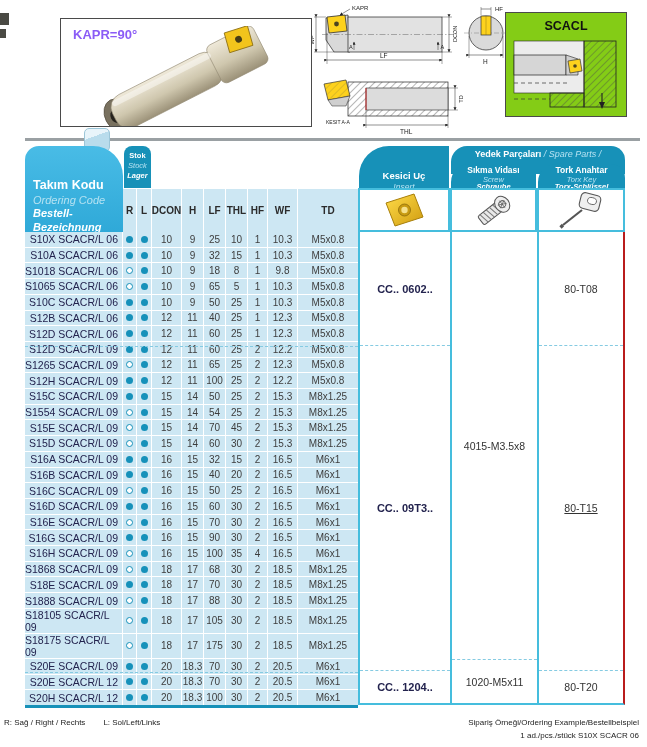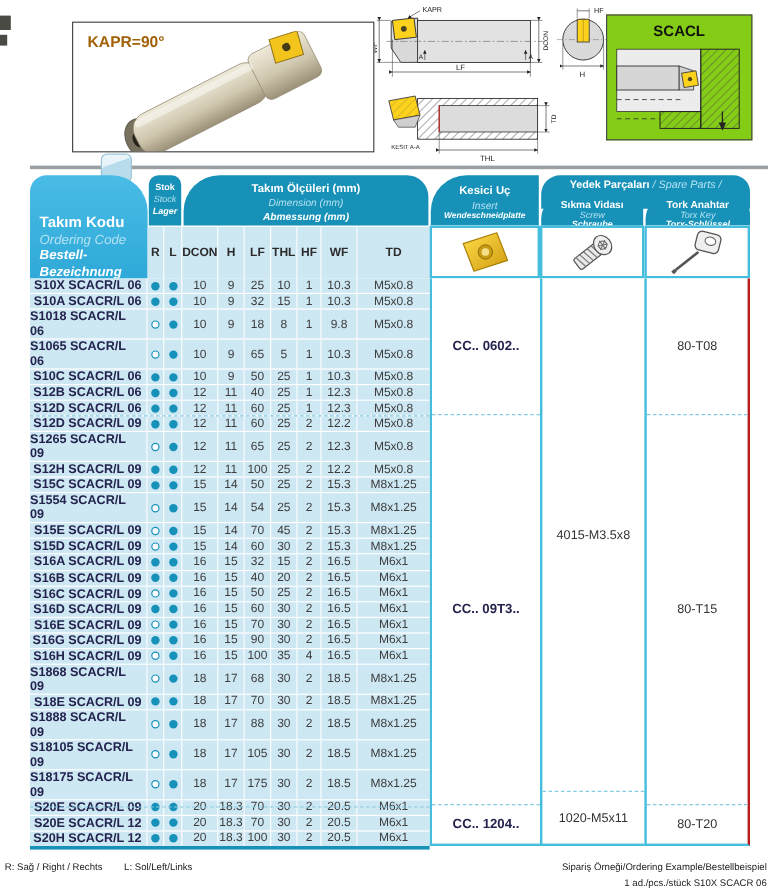--- a/index.html
+++ b/index.html
@@ -2,21 +2,21 @@
 <html><head>
 <meta charset="utf-8">
 <style>
   html,body{margin:0;padding:0;background:#fff;}
   .stage{position:relative;width:647px;height:747px;background:#fff;overflow:hidden;
          font-family:"Liberation Sans", sans-serif;}
   
   .print-mark{position:absolute;background:#4a4a44;}
   .photo-box{position:absolute;left:60px;top:18px;width:250px;height:107px;
              border:1px solid #4a4a4a;background:#fff;}
-  .kapr-label{position:absolute;left:12px;top:8px;font-size:13px;font-weight:bold;color:#a16207;}
+  .kapr-label{position:absolute;left:12px;top:8px;font-size:13px;font-weight:bold;color:#8b5cf6;}
   .tool-photo{position:absolute;right:2px;bottom:0;}
   .drawing-svg{position:absolute;left:312px;top:2px;}
   .scacl-box{position:absolute;left:505px;top:12px;width:120px;height:103px;
              border:1px solid #4a4a4a;background:#84cc16;}
   .scacl-title{position:absolute;left:0;top:6px;width:100%;text-align:center;
                font-size:12.5px;font-weight:bold;color:#111;}
   .scacl-svg{position:absolute;left:4px;top:24px;}
   .top-rule{position:absolute;left:25px;top:138px;width:615px;height:3px;background:#9aa0a3;}
   .cube-icon{position:absolute;left:84px;top:128px;width:24px;height:22px;border-radius:5px;
              background:linear-gradient(160deg,#e8f4fa 0 35%,#b9dcec 35% 100%);
@@ -26,21 +26,21 @@
   .hdr-box{position:absolute;background:#1791b8;color:#fff;text-align:center;overflow:hidden;}
   .code-box{left:0;top:0;width:98px;height:86px;background:linear-gradient(#49bce6,#2fa9d8);
             border-radius:14px 30px 0 0;text-align:left;padding:32px 0 0 8px;box-sizing:border-box;}
   .code-box .th-tr{font-size:12.5px;}
   .code-box .th-en,.code-box .th-de{font-size:11px;}
   .stok-box{left:99px;top:0;width:27px;height:42px;border-radius:8px 8px 0 0;padding-top:5px;box-sizing:border-box;text-align:center;}
   .stok-box div{font-size:7.5px;line-height:1.3;}
   .dims-box{left:128px;top:0;width:204px;height:42px;border-radius:30px 18px 0 0;padding-top:6px;box-sizing:border-box;}
   .dims-box .th-tr{font-size:9.5px;}
   .dims-box .th-en,.dims-box .th-de{font-size:8.5px;}
-  .kesici-box{left:334px;top:0;width:90px;height:42px;border-radius:30px 0 0 0;padding-top:8px;box-sizing:border-box;}
+  .kesici-box{left:334px;top:0;width:90px;height:42px;border-radius:30px 0 0 0;padding-top:24px;box-sizing:border-box;}
   .kesici-box .th-tr{font-size:9.5px;}
   .kesici-box .th-en{font-size:8.5px;}
   .kesici-box .th-de{font-size:7px;}
   .spare-strip{left:426px;top:0;width:174px;height:28px;border-radius:16px 14px 0 0;
                font-size:9px;line-height:16px;}
   .spare-strip .th-tr{font-weight:bold;}
   .screw-box{left:426px;top:18px;width:85px;height:37px;border-radius:18px 0 0 0;padding-top:1px;box-sizing:border-box;}
   .torx-box{left:513px;top:18px;width:87px;height:24px;border-radius:18px 14px 0 0;padding-top:1px;box-sizing:border-box;}
   .screw-box .th-tr,.torx-box .th-tr{font-size:8.5px;}
   .screw-box .th-en,.torx-box .th-en,.screw-box .th-de,.torx-box .th-de{font-size:7.5px;line-height:1;}
@@ -57,21 +57,21 @@
   .img-screw{left:425px;width:87px;}
   .img-torx{left:512px;width:88px;}
   
   .body{position:absolute;left:0;top:86px;width:600px;height:473px;display:flex;}
   .rows-col{width:333px;height:100%;display:flex;flex-direction:column;position:relative;
             border-bottom:3px solid #1791b8;box-sizing:content-box;}
   .row{flex:1;display:flex;border-bottom:1px solid #fff;box-sizing:border-box;}
   .row:last-child{border-bottom:none;}
   .cell{background:#cde7f3;border-right:1px solid #fff;display:flex;align-items:center;
         justify-content:center;box-sizing:border-box;font-size:10px;color:#3d3d3d;}
-  .c-code{width:98px;justify-content:flex-end;padding-right:4px;font-size:10.5px;font-weight:bold;color:#23234e;}
+  .c-code{width:98px;justify-content:flex-end;padding-right:4px;font-size:10.5px;font-weight:normal;color:#23234e;}
   .c-r{width:14px;}.c-l{width:15px;}
   .c-d0{width:30px;}.c-d1{width:22px;}.c-d2{width:22px;}.c-d3{width:22px;}
   .c-d4{width:20px;}.c-d5{width:30px;}.c-d6{width:60px;border-right:none;}
   .dot{width:7px;height:7px;border-radius:50%;}
   .dot-filled{background:#1691ba;}
   .dot-open{background:#fff;border:1.5px solid #1691ba;box-sizing:border-box;}
   .dash-line{position:absolute;left:0;width:333px;border-top:1px dashed #85cbe2;}
   .group-cols{width:267px;height:100%;display:flex;}
   .gcol{display:flex;flex-direction:column;background:#fff;border-left:2px solid #45bddd;
         border-bottom:2px solid #45bddd;box-sizing:border-box;}
@@ -217,25 +217,20 @@
       <span class="th-en">Ordering Code</span>
       <span class="th-de">Bestell-Bezeichnung</span>
     </div>
 
     <div class="hdr-box stok-box">
       <div class="th-tr">Stok</div>
       <div class="th-en">Stock</div>
       <div class="th-de">Lager</div>
     </div>
 
-    <div class="hdr-box dims-box">
-      <span class="th-tr">Takım Ölçüleri (mm)</span>
-      <span class="th-en">Dimension (mm)</span>
-      <span class="th-de">Abmessung (mm)</span>
-    </div>
 
     <div class="hdr-box kesici-box">
       <span class="th-tr">Kesici Uç</span>
       <span class="th-en">Insert</span>
       <span class="th-de">Wendeschneidplatte</span>
     </div>
 
     <div class="hdr-box spare-strip">
       <span class="th-tr" style="display:inline">Yedek Parçaları</span>
       <span class="th-en" style="display:inline">/ Spare Parts /</span>
@@ -781,21 +776,21 @@
             <div class="gseg" style="flex-grow: 7; flex-basis: 0px;">CC.. 0602..</div>
             <div class="gseg" style="flex-grow: 20; flex-basis: 0px;">CC.. 09T3..</div>
             <div class="gseg" style="flex-grow: 2; flex-basis: 0px;">CC.. 1204..</div>
           </div>
         <div class="gcol gc-screw">
             <div class="gseg" style="flex-grow: 20; flex-basis: 0px;">4015-M3.5x8</div>
             <div class="gseg" style="flex-grow: 2; flex-basis: 0px;">1020-M5x11</div>
           </div>
         <div class="gcol gc-torx">
             <div class="gseg" style="flex-grow: 7; flex-basis: 0px;">80-T08</div>
-            <div class="gseg" style="flex-grow: 20; flex-basis: 0px;">80-T15</div>
+            <div class="gseg" style="flex-grow: 20; flex-basis: 0px; text-decoration: underline;">80-T15</div>
             <div class="gseg" style="flex-grow: 2; flex-basis: 0px;">80-T20</div>
           </div>
       </div>
     </div>
   </div>
 
   <div class="footer-left">
     <div>
       <span>R: Sağ / Right / Rechts</span><span class="legend-gap"></span><span>L: Sol/Left/Links</span>
     </div>

